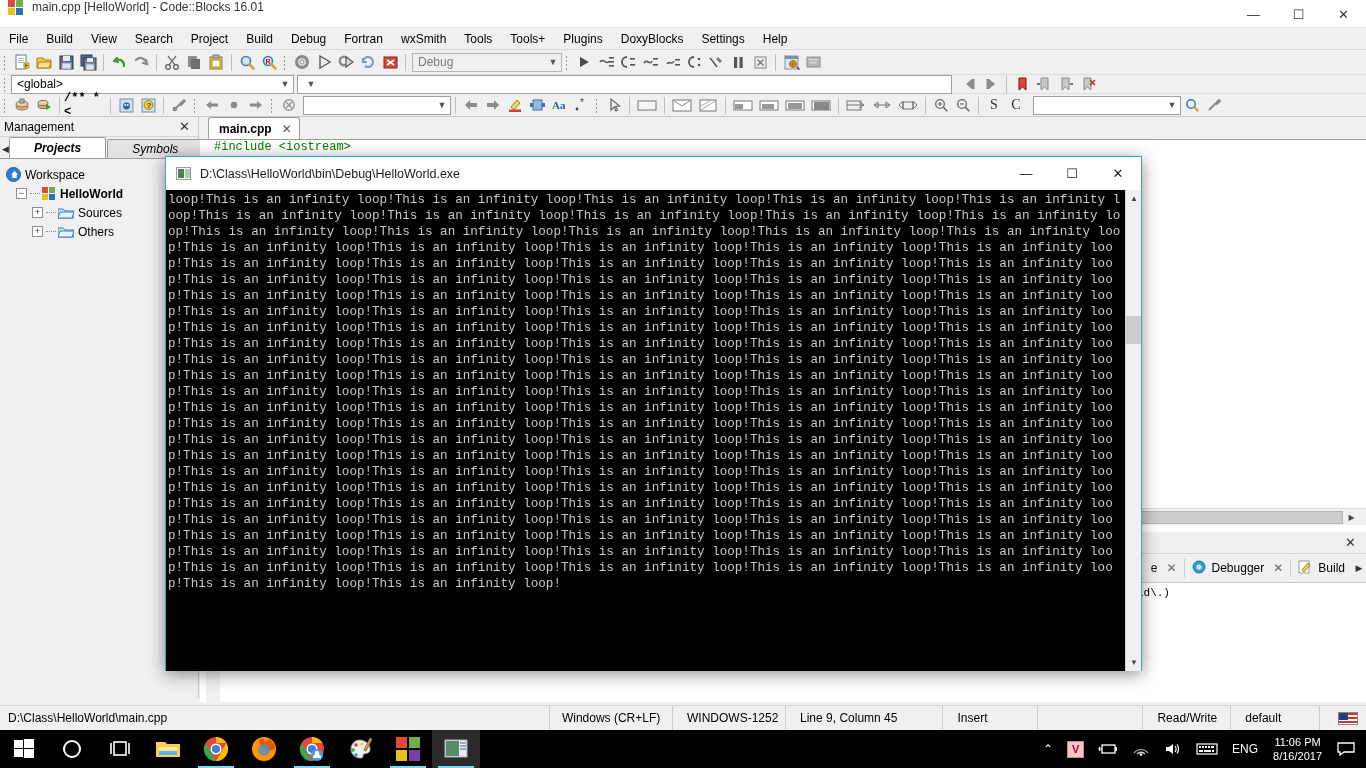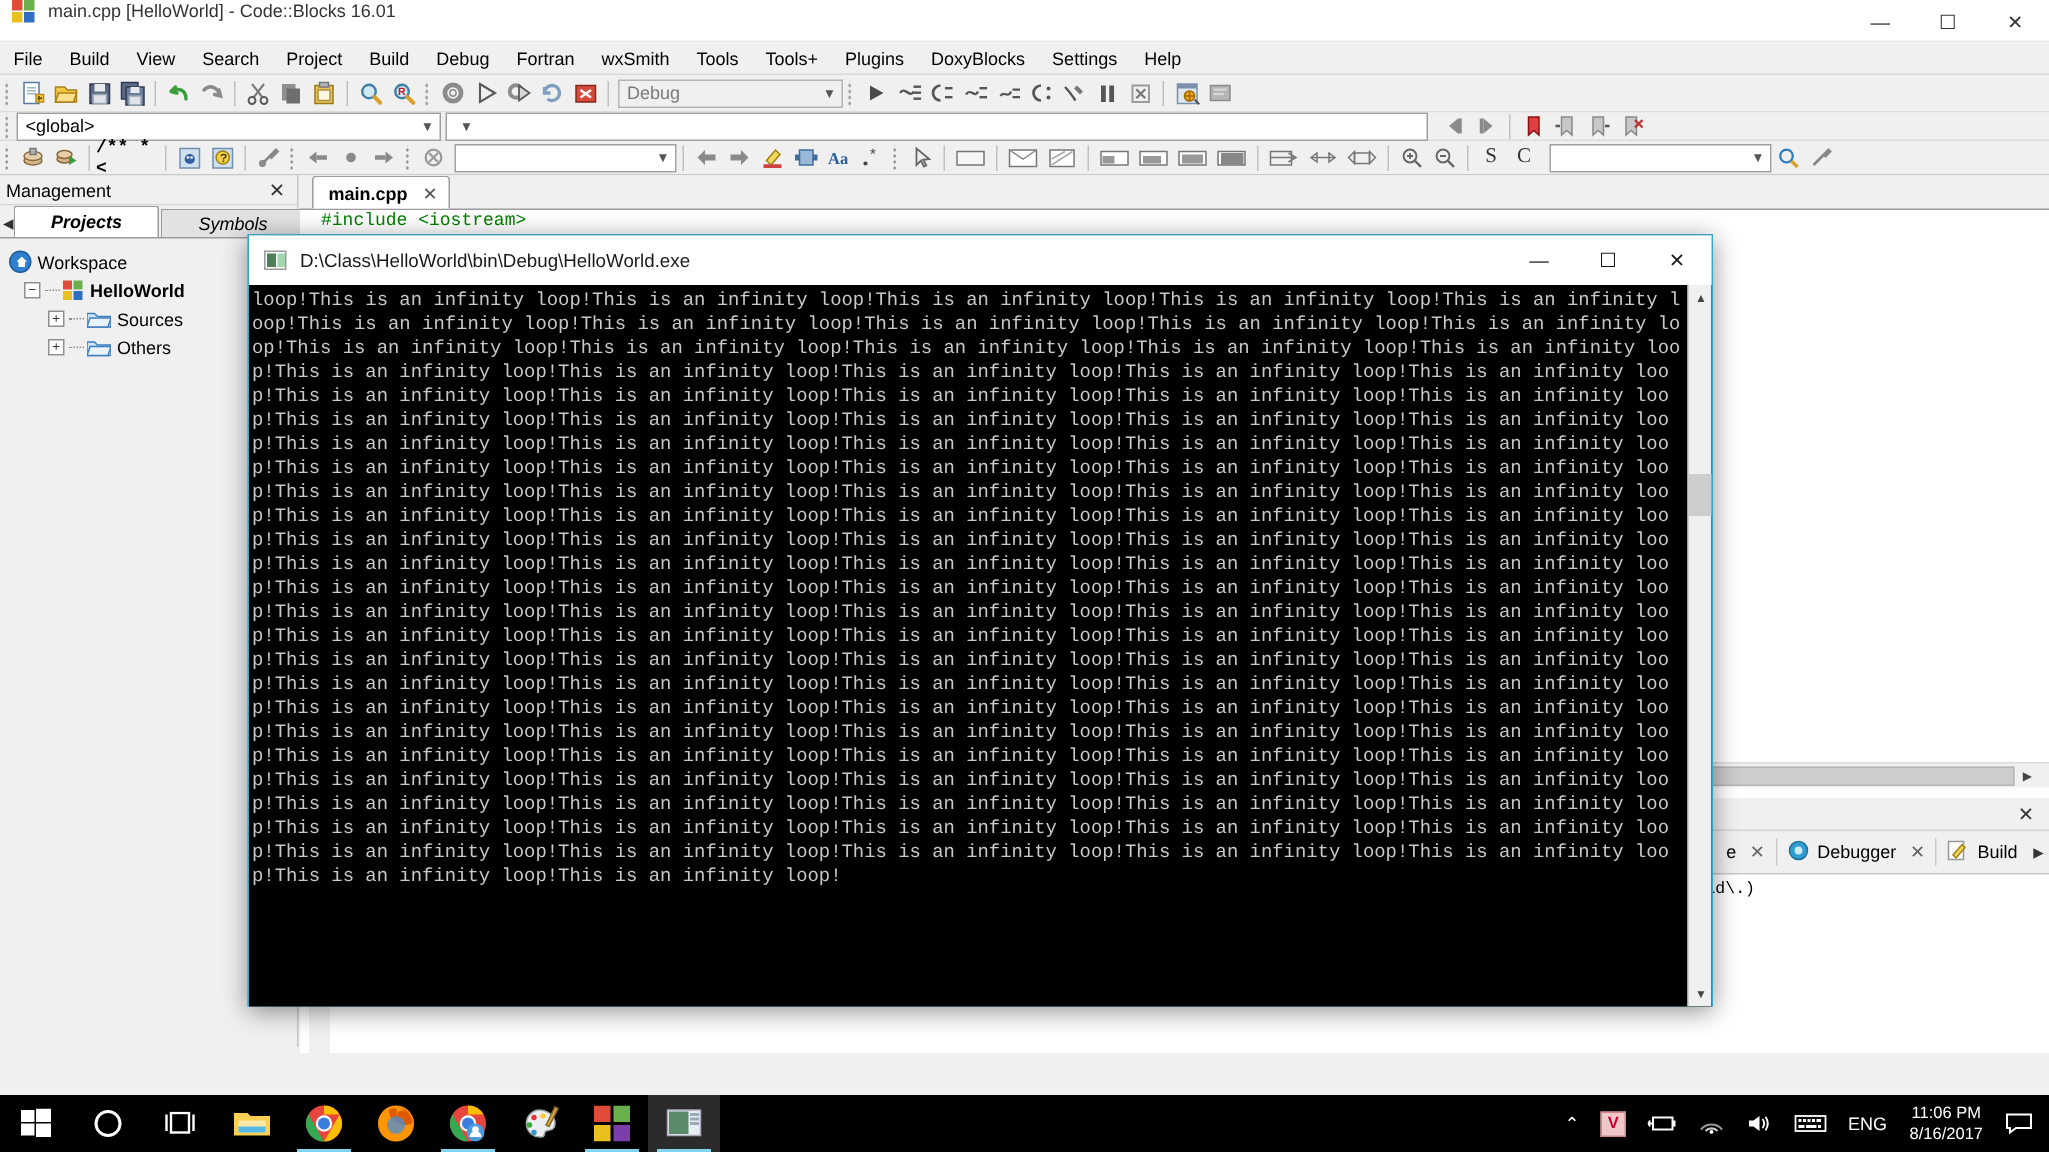--- a/index.html
+++ b/index.html
@@ -770,20 +770,33 @@
       <div class="tabarrow">▶</div>
     </div>
     <div class="logbody">
       <div class="logvscroll">
         <div class="logvthumb"></div>
       </div>
       <div class="logline" style="padding-left:26px; padding-top:3px;">Executing: "C:\Program Files (x86)\CodeBlocks/cb_console_runner.exe" "D:\Class\HelloWorld\bin\Debug\HelloWorld.exe"  (in D:\Class\HelloWorld\.)</div>
     </div>
   </div>
 
+  <div class="statusbar">
+    <div class="scell" style="width:560px;">D:\Class\HelloWorld\main.cpp</div>
+    <div class="scell" style="width:125px; padding-left:12px;">Windows (CR+LF)</div>
+    <div class="scell" style="width:113px; padding-left:14px;">WINDOWS-1252</div>
+    <div class="scell" style="width:160px; padding-left:14px;">Line 9, Column 45</div>
+    <div class="scell" style="width:96px; padding-left:14px;">Insert</div>
+    <div class="scell" style="width:107px;"></div>
+    <div class="scell" style="width:89px; padding-left:14px;">Read/Write</div>
+    <div class="scell" style="width:90px; padding-left:14px;">default</div>
+    <div class="scell" style="border-right:none; padding-left:18px;">
+      <span class="flagicon"></span>
+    </div>
+  </div>
 
   <div class="conwin">
     <div class="contitle">
       <div class="conicon"></div>
       <div class="ct">D:\Class\HelloWorld\bin\Debug\HelloWorld.exe</div>
       <div class="conbtn">—</div>
       <div class="conbtn">☐</div>
       <div class="conbtn close">✕</div>
     </div>
     <div class="conbody">

